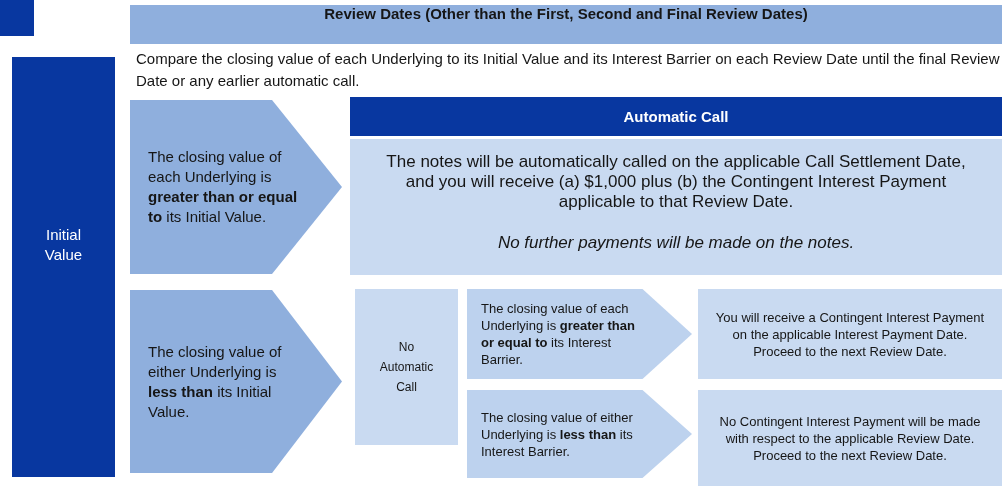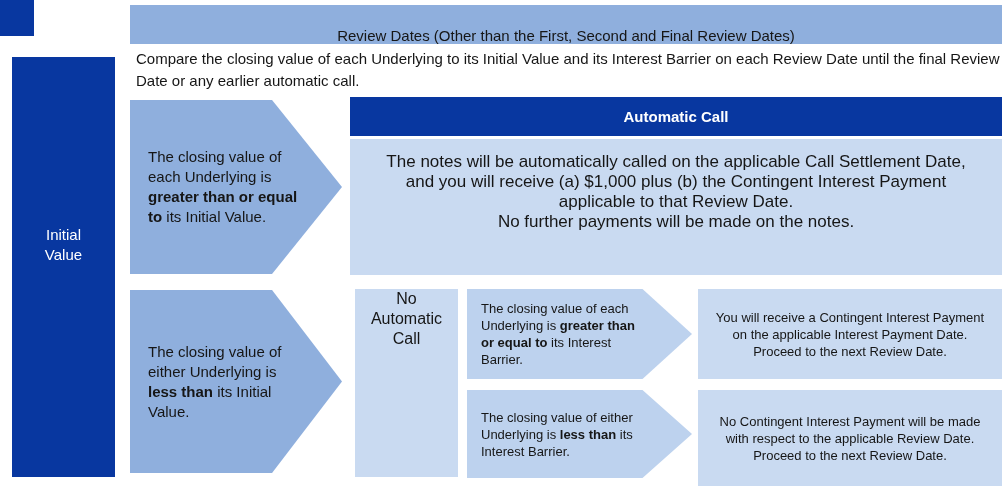--- a/index.html
+++ b/index.html
@@ -19,22 +19,22 @@
     overflow:hidden;
   }
   .abs{position:absolute;box-sizing:border-box;}
   .prewrap{white-space:pre-line;}
 
   .corner-square{left:0;top:0;width:34px;height:36px;background:var(--dark);}
 
   .title-bar{
     left:130px;top:5px;width:872px;height:39px;
     background:var(--med);
-    display:flex;align-items:flex-end;justify-content:center;
-    font-size:15px;font-weight:normal;text-align:center;
+    display:flex;align-items:flex-start;justify-content:center;
+    font-size:15px;font-weight:bold;text-align:center;
   }
 
   .intro{
     left:136px;top:48px;width:864px;height:46px;
     font-size:15px;line-height:22px;text-align:left;
   }
 
   .initial-value-box{
     left:12px;top:57px;width:103px;height:420px;
     background:var(--dark);color:#fff;
@@ -58,27 +58,27 @@
     background:var(--dark);color:#fff;
     display:flex;align-items:center;justify-content:center;
     font-size:15px;font-weight:bold;
   }
   .ac-body{
     left:350px;top:139px;width:652px;height:136px;
     background:var(--light);
     text-align:center;font-size:17px;line-height:20px;
     padding:13px 26px 0;
   }
-  .ac-body .note{}
+  .ac-body .note{font-style:italic;margin-top:21px;}
 
   .no-call-box{
-    left:355px;top:289px;width:103px;height:188px;
+    left:355px;top:289px;width:103px;height:156px;
     background:var(--light);
-    display:flex;justify-content:center;
-    text-align:center;font-size:16px;line-height:20px;
+    display:flex;align-items:center;justify-content:center;
+    text-align:center;font-size:12px;line-height:20px;
   }
 
   .small-arrow{
     left:467px;width:225px;background:var(--arrow);
     clip-path:polygon(0 0,78% 0,100% 50%,78% 100%,0 100%);
     display:flex;align-items:center;
     font-size:13px;line-height:17px;
   }
   .small-arrow .txt{padding-left:14px;width:160px;}
   .small-arrow.top{top:289px;height:90px;}

